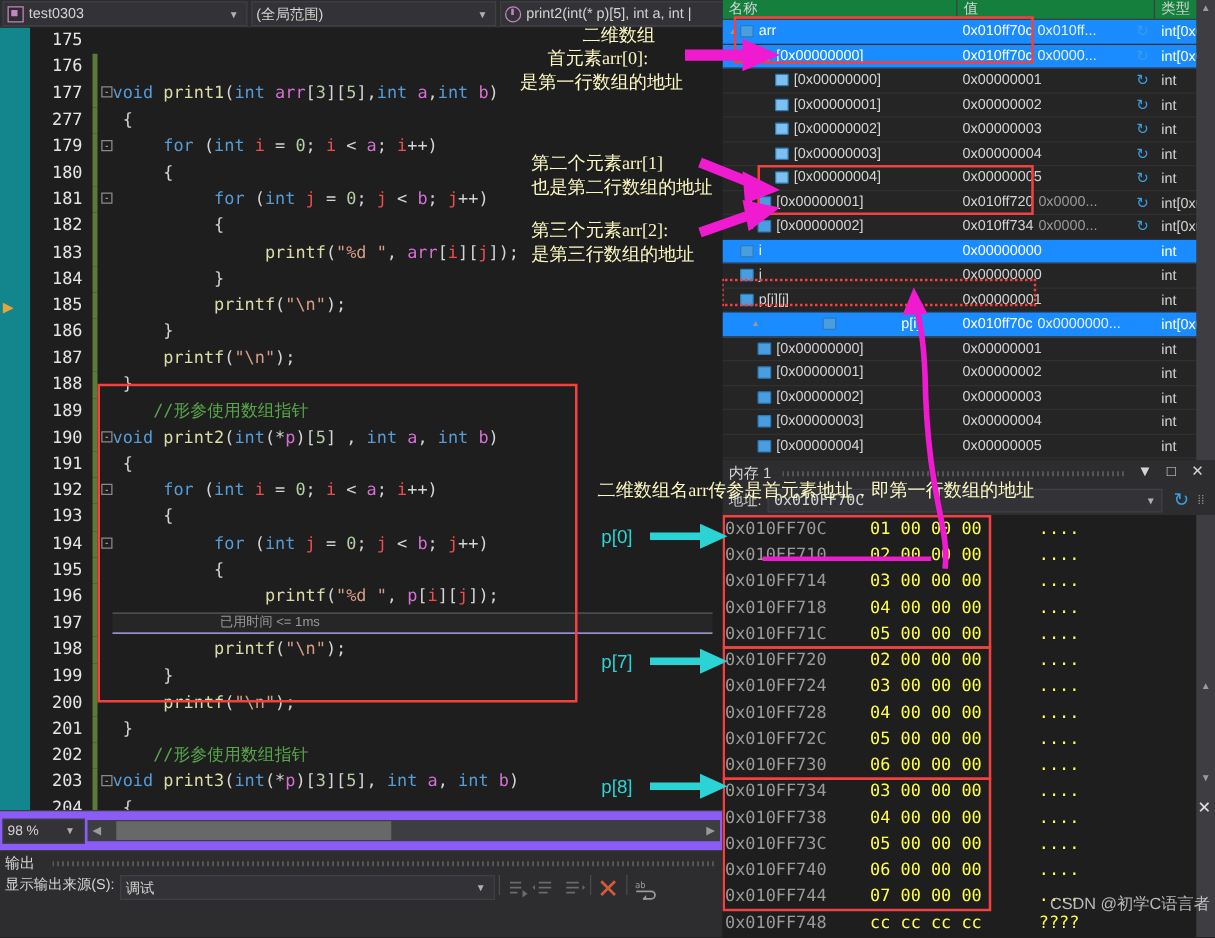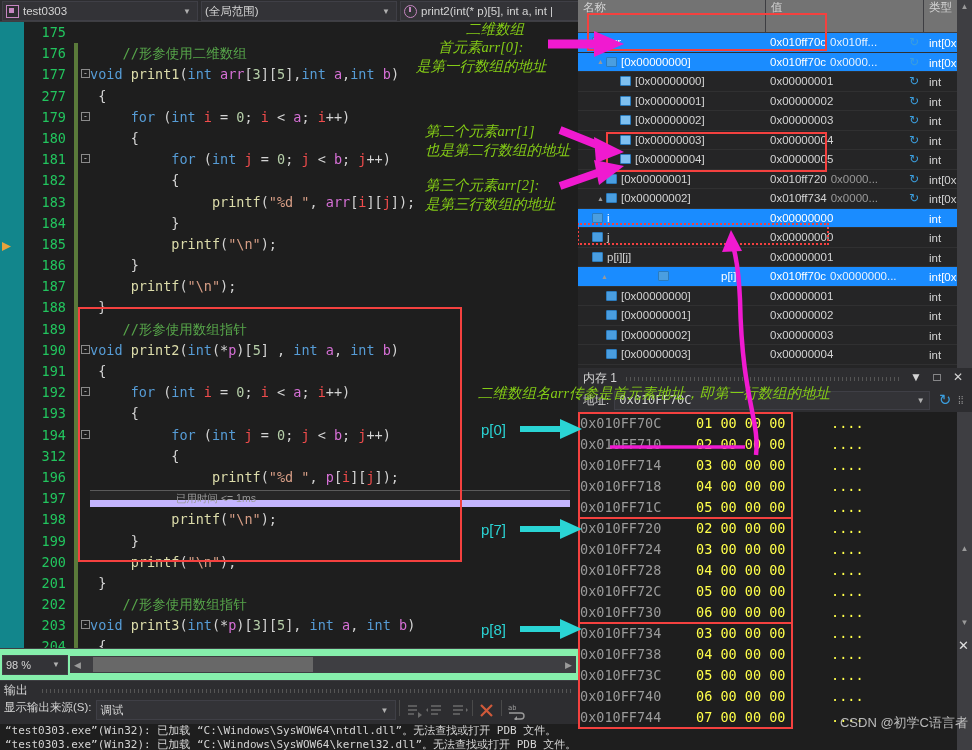--- a/index.html
+++ b/index.html
@@ -41,65 +41,65 @@
   .teal-strip { position: absolute; left: 0; top: 0; width: 24px; height: 626px; background: #12868c; }
   .teal-strip .bkmk {
     position: absolute; left: 2px; width: 9px; height: 9px; background: #e8a33d;
     clip-path: polygon(0 0, 100% 50%, 0 100%);
   }
   .gutter-bg { position: absolute; left: 24px; top: 0; width: 554px; height: 626px; background: #1e1e1e; }
   .code-rows { position: absolute; left: 24px; top: 0; width: 554px; }
   .crow { height: 21.2px; position: relative; white-space: pre; font-family: "DejaVu Sans Mono", monospace; font-size: 13.5px; }
   .lnum {
     position: absolute; left: 0; top: 0; width: 42px; text-align: right;
-    color: #22c55e; font-family: "DejaVu Sans Mono", monospace; font-size: 13.5px; line-height: 21.2px;
+    color: #e5e5e5; font-family: "DejaVu Sans Mono", monospace; font-size: 13.5px; line-height: 21.2px;
   }
   .chgbar { position: absolute; left: 50px; top: 0; width: 4px; height: 21.2px; background: #5a7a3a; }
   .fold {
     position: absolute; left: 57px; top: 5px; width: 9px; height: 9px;
     border: 1px solid #8a8a8a; color: #c8c8c8; font-size: 8px; line-height: 7px; text-align: center;
   }
   .ctext { position: absolute; left: 66px; top: 0; line-height: 21.2px; }
 
   .k  { color: #569cd6; }   
   .kf { color: #dcdcaa; }   
   .vi { color: #f14c4c; }   
   .vj { color: #f14c4c; }
   .vm { color: #d670d6; }   
   .cm { color: #57a64a; }   
   .st { color: #d69d85; }   
   .nm { color: #b5cea8; }   
   .pn { color: #d4d4d4; }
 
   .timehint {
     position: absolute; left: 66px; top: 2px; right: 8px; height: 17px;
-    border-top: 1px solid #5a5a5a; border-bottom: 7px solid #c4b5fd;
+    border-top: 1px solid #5a5a5a; border-bottom: 1px solid #c4b5fd;
     background: #262626; color: #9a9a9a;
     font-family: "Liberation Sans", sans-serif; font-size: 10.5px;
     line-height: 15px; padding-left: 86px;
   }
 
   
   .redbox { position: absolute; border: 2.5px solid #f4413f; pointer-events: none; }
   .redbox-dot { position: absolute; border: 2px dotted #f4413f; pointer-events: none; }
 
   
   .anno {
-    position: absolute; color: #84cc16; font-family: "Liberation Serif", serif;
-    font-size: 14.5px; white-space: nowrap; line-height: 19px; font-style: italic;
+    position: absolute; color: #fef9c3; font-family: "Liberation Serif", serif;
+    font-size: 14.5px; white-space: nowrap; line-height: 19px;
   }
   .anno-lbl {
     position: absolute; color: #2ad4d4; font-family: "Liberation Sans", sans-serif;
     font-size: 15px; white-space: nowrap;
   }
 
   
   .ed-bottom {
     position: absolute; left: 0; top: 648px; width: 578px; height: 32px;
-    background: #86efac; border-top: 1px solid #3e3e42;
+    background: #8b5cf6; border-top: 1px solid #3e3e42;
     display: flex; align-items: center;
   }
   .zoombox {
     width: 66px; height: 20px; margin-left: 2px; background: #333337; border: 1px solid #3f3f46;
     color: #d4d4d4; font-size: 11px; display: flex; align-items: center; padding: 0 3px;
   }
   .hscroll { flex: 1; height: 17px; margin: 0 2px; background: #3e3e42; position: relative; display:flex; align-items:center; }
   .hs-arrow { width: 15px; text-align: center; color: #9a9a9a; font-size: 9px; }
   .hs-track { flex:1; height: 17px; position: relative; }
   .hs-thumb { position: absolute; left: 8px; top: 1px; width: 220px; height: 15px; background: #686868; }
@@ -121,21 +121,21 @@
   .out-ico { width: 22px; height: 20px; position: relative; }
   .out-sep { width: 1px; height: 16px; background: #4a4a4a; margin: 0 3px; }
   .out-log { position: absolute; left: 0; top: 43px; width: 578px; height: 27px; background: #1e1e1e; overflow: hidden; }
   .logline { color: #d4d4d4; font-family: "DejaVu Sans Mono", monospace; font-size: 11px; line-height: 14px; white-space: nowrap; padding-left: 5px; }
 
   
   .watch {
     position: absolute; left: 578px; top: 0; width: 394px; height: 368px;
     background: #252526; overflow: hidden;
   }
-  .wh { display: flex; height: 33px; background: #737373; border-bottom: 1px solid #3e3e42; }
+  .wh { display: flex; height: 16px; background: #15803d; border-bottom: 1px solid #3e3e42; }
   .wh-c { color: #d4d4d4; font-size: 11.5px; padding-left: 5px; border-right: 1px solid #3e3e42; line-height: 15px; }
   .wh-name { width: 188px; } .wh-val { width: 158px; } .wh-type { flex: 1; }
   .wrow { display: flex; height: 19.5px; align-items: center; border-bottom: 1px solid #303031; position: relative; }
   .wrow.sel { background: #1a8cff; }
   .w-name { width: 188px; display: flex; align-items: center; overflow: hidden; }
   .w-val  { width: 158px; display: flex; align-items: center; overflow: hidden; position: relative; }
   .w-type { flex: 1; overflow: hidden; white-space: nowrap; }
   .w-txt { color: #d4d4d4; font-size: 11.5px; white-space: nowrap; }
   .wrow.sel .w-txt { color: #ffffff; }
   .w-dim { color: #9a9a9a; }
@@ -205,40 +205,40 @@
     </div>
   </div>
 
   <div class="editor">
     <div class="teal-strip">
       <div class="bkmk" style="top:220px"></div>
     </div>
     <div class="gutter-bg"></div>
     <div class="code-rows" id="code-rows">
         <div class="crow"><span class="lnum">175</span><span class="ctext"></span></div>
-        <div class="crow"><span class="lnum">176</span><span class="chgbar"></span><span class="ctext"><span class="cm">    //形参使用二维数组</span></span></div>
+        <div class="crow"><span class="lnum">176</span><span class="chgbar"></span></div>
         <div class="crow"><span class="lnum">177</span><span class="chgbar"></span><span class="fold">-</span><span class="ctext"><span class="k">void </span><span class="kf">print1</span><span class="pn">(</span><span class="k">int </span><span class="vm">arr</span><span class="pn">[</span><span class="nm">3</span><span class="pn">][</span><span class="nm">5</span><span class="pn">],</span><span class="k">int </span><span class="vm">a</span><span class="pn">,</span><span class="k">int </span><span class="vm">b</span><span class="pn">)</span></span></div>
         <div class="crow"><span class="lnum">277</span><span class="chgbar"></span><span class="ctext"><span class="pn"> {</span></span></div>
         <div class="crow"><span class="lnum">179</span><span class="chgbar"></span><span class="fold">-</span><span class="ctext"><span class="pn">     </span><span class="k">for </span><span class="pn">(</span><span class="k">int </span><span class="vi">i</span><span class="pn"> = </span><span class="nm">0</span><span class="pn">; </span><span class="vi">i</span><span class="pn"> &lt; </span><span class="vm">a</span><span class="pn">; </span><span class="vi">i</span><span class="pn">++)</span></span></div>
         <div class="crow"><span class="lnum">180</span><span class="chgbar"></span><span class="ctext"><span class="pn">     {</span></span></div>
         <div class="crow"><span class="lnum">181</span><span class="chgbar"></span><span class="fold">-</span><span class="ctext"><span class="pn">          </span><span class="k">for </span><span class="pn">(</span><span class="k">int </span><span class="vj">j</span><span class="pn"> = </span><span class="nm">0</span><span class="pn">; </span><span class="vj">j</span><span class="pn"> &lt; </span><span class="vm">b</span><span class="pn">; </span><span class="vj">j</span><span class="pn">++)</span></span></div>
         <div class="crow"><span class="lnum">182</span><span class="chgbar"></span><span class="ctext"><span class="pn">          {</span></span></div>
         <div class="crow"><span class="lnum">183</span><span class="chgbar"></span><span class="ctext"><span class="pn">               </span><span class="kf">printf</span><span class="pn">(</span><span class="st">"%d "</span><span class="pn">, </span><span class="vm">arr</span><span class="pn">[</span><span class="vi">i</span><span class="pn">][</span><span class="vj">j</span><span class="pn">]);</span></span></div>
         <div class="crow"><span class="lnum">184</span><span class="chgbar"></span><span class="ctext"><span class="pn">          }</span></span></div>
         <div class="crow"><span class="lnum">185</span><span class="chgbar"></span><span class="ctext"><span class="pn">          </span><span class="kf">printf</span><span class="pn">(</span><span class="st">"\n"</span><span class="pn">);</span></span></div>
         <div class="crow"><span class="lnum">186</span><span class="chgbar"></span><span class="ctext"><span class="pn">     }</span></span></div>
         <div class="crow"><span class="lnum">187</span><span class="chgbar"></span><span class="ctext"><span class="pn">     </span><span class="kf">printf</span><span class="pn">(</span><span class="st">"\n"</span><span class="pn">);</span></span></div>
         <div class="crow"><span class="lnum">188</span><span class="chgbar"></span><span class="ctext"><span class="pn"> }</span></span></div>
         <div class="crow"><span class="lnum">189</span><span class="chgbar"></span><span class="ctext"><span class="cm">    //形参使用数组指针</span></span></div>
         <div class="crow"><span class="lnum">190</span><span class="chgbar"></span><span class="fold">-</span><span class="ctext"><span class="k">void </span><span class="kf">print2</span><span class="pn">(</span><span class="k">int</span><span class="pn">(*</span><span class="vm">p</span><span class="pn">)[</span><span class="nm">5</span><span class="pn">] , </span><span class="k">int </span><span class="vm">a</span><span class="pn">, </span><span class="k">int </span><span class="vm">b</span><span class="pn">)</span></span></div>
         <div class="crow"><span class="lnum">191</span><span class="chgbar"></span><span class="ctext"><span class="pn"> {</span></span></div>
         <div class="crow"><span class="lnum">192</span><span class="chgbar"></span><span class="fold">-</span><span class="ctext"><span class="pn">     </span><span class="k">for </span><span class="pn">(</span><span class="k">int </span><span class="vi">i</span><span class="pn"> = </span><span class="nm">0</span><span class="pn">; </span><span class="vi">i</span><span class="pn"> &lt; </span><span class="vm">a</span><span class="pn">; </span><span class="vi">i</span><span class="pn">++)</span></span></div>
         <div class="crow"><span class="lnum">193</span><span class="chgbar"></span><span class="ctext"><span class="pn">     {</span></span></div>
         <div class="crow"><span class="lnum">194</span><span class="chgbar"></span><span class="fold">-</span><span class="ctext"><span class="pn">          </span><span class="k">for </span><span class="pn">(</span><span class="k">int </span><span class="vj">j</span><span class="pn"> = </span><span class="nm">0</span><span class="pn">; </span><span class="vj">j</span><span class="pn"> &lt; </span><span class="vm">b</span><span class="pn">; </span><span class="vj">j</span><span class="pn">++)</span></span></div>
-        <div class="crow"><span class="lnum">312</span><span class="chgbar"></span><span class="ctext"><span class="pn">          {</span></span></div>
+        <div class="crow"><span class="lnum">195</span><span class="chgbar"></span><span class="ctext"><span class="pn">          {</span></span></div>
         <div class="crow"><span class="lnum">196</span><span class="chgbar"></span><span class="ctext"><span class="pn">               </span><span class="kf">printf</span><span class="pn">(</span><span class="st">"%d "</span><span class="pn">, </span><span class="vm">p</span><span class="pn">[</span><span class="vi">i</span><span class="pn">][</span><span class="vj">j</span><span class="pn">]);</span></span></div>
         <div class="crow"><span class="lnum">197</span><span class="chgbar"></span><span class="ctext"><span class="pn">          }</span></span><span class="timehint">已用时间 &lt;= 1ms</span></div>
         <div class="crow"><span class="lnum">198</span><span class="chgbar"></span><span class="ctext"><span class="pn">          </span><span class="kf">printf</span><span class="pn">(</span><span class="st">"\n"</span><span class="pn">);</span></span></div>
         <div class="crow"><span class="lnum">199</span><span class="chgbar"></span><span class="ctext"><span class="pn">     }</span></span></div>
         <div class="crow"><span class="lnum">200</span><span class="chgbar"></span><span class="ctext"><span class="pn">     </span><span class="kf">printf</span><span class="pn">(</span><span class="st">"\n"</span><span class="pn">);</span></span></div>
         <div class="crow"><span class="lnum">201</span><span class="chgbar"></span><span class="ctext"><span class="pn"> }</span></span></div>
         <div class="crow"><span class="lnum">202</span><span class="chgbar"></span><span class="ctext"><span class="cm">    //形参使用数组指针</span></span></div>
         <div class="crow"><span class="lnum">203</span><span class="chgbar"></span><span class="fold">-</span><span class="ctext"><span class="k">void </span><span class="kf">print3</span><span class="pn">(</span><span class="k">int</span><span class="pn">(*</span><span class="vm">p</span><span class="pn">)[</span><span class="nm">3</span><span class="pn">][</span><span class="nm">5</span><span class="pn">], </span><span class="k">int </span><span class="vm">a</span><span class="pn">, </span><span class="k">int </span><span class="vm">b</span><span class="pn">)</span></span></div>
         <div class="crow"><span class="lnum">204</span><span class="chgbar"></span><span class="ctext"><span class="pn"> {</span></span></div>
       </div>
@@ -296,24 +296,20 @@
       </div>
       <div class="out-sep"></div>
       <div class="out-ico">
         <svg width="22" height="20" viewBox="0 0 22 20">
             <text x="3" y="10" font-size="7" fill="#9a9a9a" font-family="monospace">ab</text>
             <path d="M4 13h12a3 3 0 0 1 0 6h-6" stroke="#9a9a9a" stroke-width="1.4" fill="none"></path>
             <path d="M12 16l-3 3 3 3z" fill="#9a9a9a"></path>
           </svg>
       </div>
     </div>
-    <div class="out-log" id="out-log">
-        <div class="logline">“test0303.exe”(Win32): 已加载 “C:\Windows\SysWOW64\ntdll.dll”。无法查找或打开 PDB 文件。</div>
-        <div class="logline">“test0303.exe”(Win32): 已加载 “C:\Windows\SysWOW64\kernel32.dll”。无法查找或打开 PDB 文件。</div>
-      </div>
   </div>
 
   <div class="watch">
     <div class="wh">
       <div class="wh-c wh-name">名称</div>
       <div class="wh-c wh-val">值</div>
       <div class="wh-c wh-type">类型</div>
     </div>
     <div id="watch-rows">
         <div class="wrow sel">
@@ -567,20 +563,21 @@
         <div class="mrow"><span class="m-addr">0x010FF720</span><span class="m-hex">02 00 00 00</span><span class="m-asc">....</span></div>
         <div class="mrow"><span class="m-addr">0x010FF724</span><span class="m-hex">03 00 00 00</span><span class="m-asc">....</span></div>
         <div class="mrow"><span class="m-addr">0x010FF728</span><span class="m-hex">04 00 00 00</span><span class="m-asc">....</span></div>
         <div class="mrow"><span class="m-addr">0x010FF72C</span><span class="m-hex">05 00 00 00</span><span class="m-asc">....</span></div>
         <div class="mrow"><span class="m-addr">0x010FF730</span><span class="m-hex">06 00 00 00</span><span class="m-asc">....</span></div>
         <div class="mrow"><span class="m-addr">0x010FF734</span><span class="m-hex">03 00 00 00</span><span class="m-asc">....</span></div>
         <div class="mrow"><span class="m-addr">0x010FF738</span><span class="m-hex">04 00 00 00</span><span class="m-asc">....</span></div>
         <div class="mrow"><span class="m-addr">0x010FF73C</span><span class="m-hex">05 00 00 00</span><span class="m-asc">....</span></div>
         <div class="mrow"><span class="m-addr">0x010FF740</span><span class="m-hex">06 00 00 00</span><span class="m-asc">....</span></div>
         <div class="mrow"><span class="m-addr">0x010FF744</span><span class="m-hex">07 00 00 00</span><span class="m-asc">....</span></div>
+        <div class="mrow"><span class="m-addr">0x010FF748</span><span class="m-hex">cc cc cc cc</span><span class="m-asc">????</span></div>
         <div class="mrow"></div>
       </div>
     <div class="mem-scroll">
       <div class="ws-up" style="margin-top:130px">▲</div>
       <div class="ws-up" style="margin-top:60px">▼</div>
     </div>
 
     <div class="redbox" style="left:0px; top:44px; width:215px; height:107px;"></div>
     <div class="redbox" style="left:0px; top:149px; width:215px; height:107px;"></div>
     <div class="redbox" style="left:0px; top:254px; width:215px; height:107px;"></div>

